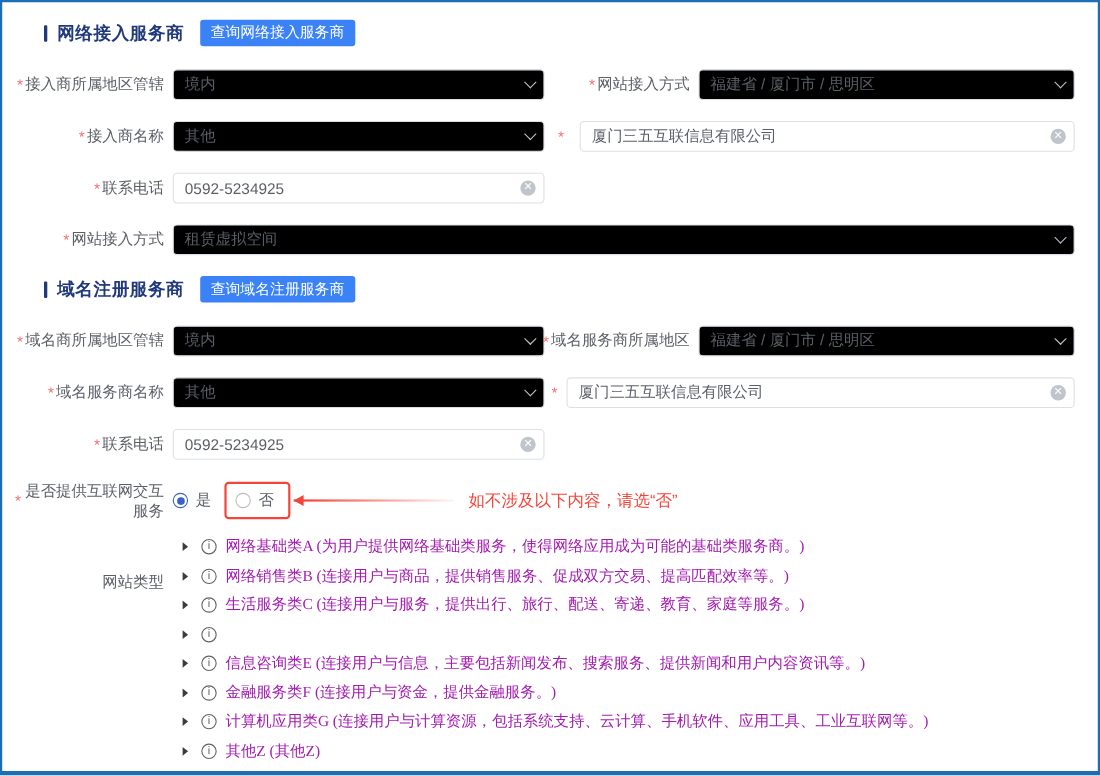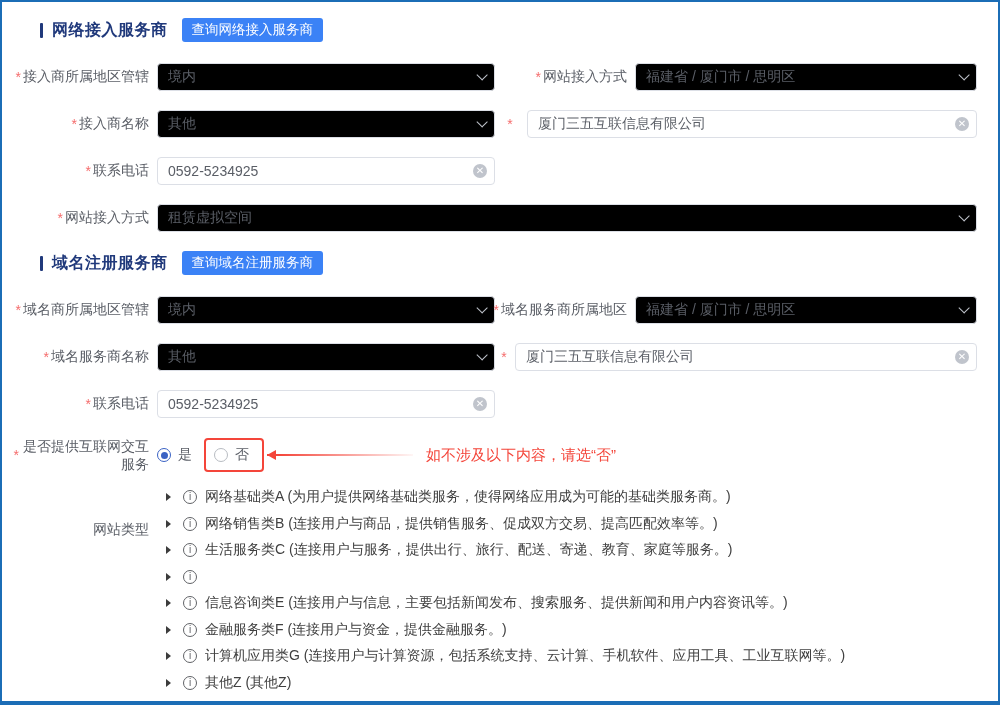--- a/index.html
+++ b/index.html
@@ -73,21 +73,21 @@
   .types-row { display:flex; }
   .types-label { width:147px; flex:none; padding-right:8px; text-align:right;
                  font-size:14px; color:#5a5e66; padding-top:5px;margin-top:32px; }
   .type-list { flex:1; }
   .type-item { display:flex; align-items:center; height:26.5px; }
   .tri { width:0; height:0; border-left:5px solid #3c3c3c; border-top:4px solid transparent;
          border-bottom:4px solid transparent; margin-left:9px; flex:none; cursor:pointer; }
   .info { width:14px; height:14px; border:1px solid #606266; border-radius:50%; color:#606266;
           font-size:10px; line-height:12px; display:flex; align-items:center; justify-content:center;
           flex:none; margin:0 8px 0 12px; cursor:pointer; }
-  .type-text { font-size:14px; color:#404040; white-space:nowrap; }
+  .type-text { font-size:14px; color:#a21caf; white-space:nowrap;font-family:Liberation Serif, serif; }
 </style>
 </head>
 <body>
 
 <div class="page">
 
   <div class="sec-header">
     <span class="sec-bar"></span>
     <span class="sec-title">网络接入服务商</span>
     <button class="query-btn">查询网络接入服务商</button>

